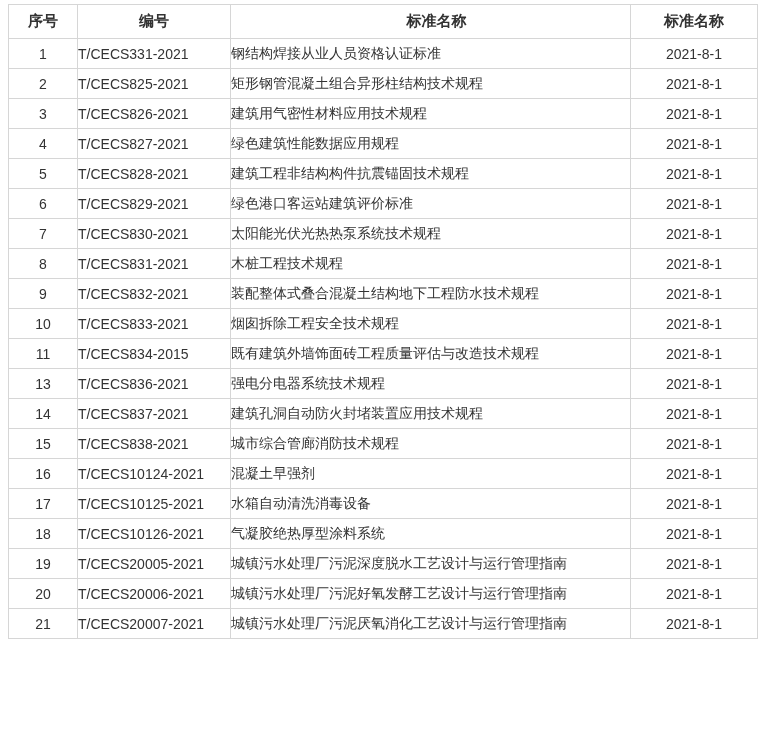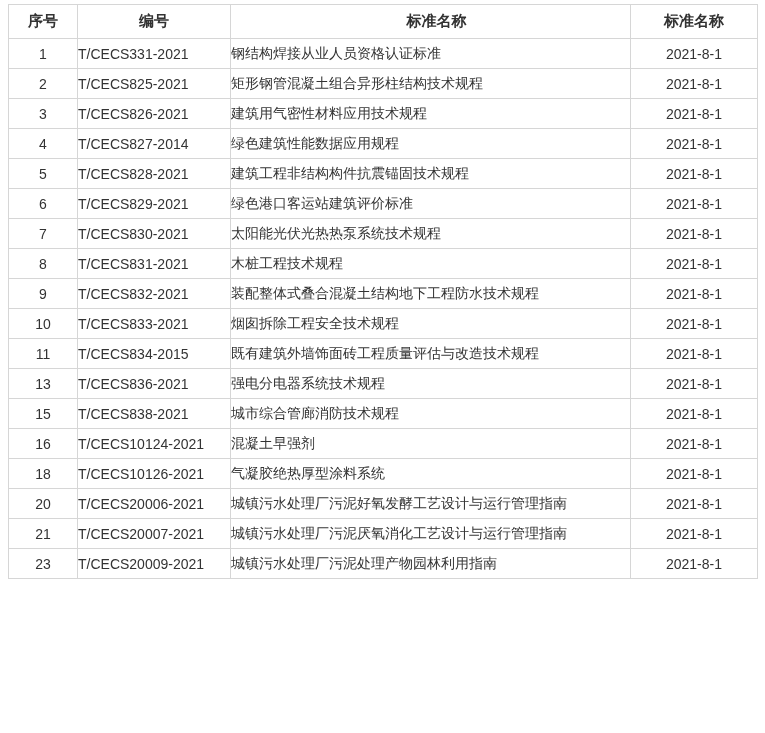--- a/index.html
+++ b/index.html
@@ -83,21 +83,21 @@
           <td class="col-date">2021-8-1</td>
         </tr>
         <tr>
           <td class="col-index">3</td>
           <td class="col-code">T/CECS826-2021</td>
           <td class="col-name">建筑用气密性材料应用技术规程</td>
           <td class="col-date">2021-8-1</td>
         </tr>
         <tr>
           <td class="col-index">4</td>
-          <td class="col-code">T/CECS827-2014</td>
+          <td class="col-code">T/CECS827-2021</td>
           <td class="col-name">绿色建筑性能数据应用规程</td>
           <td class="col-date">2021-8-1</td>
         </tr>
         <tr>
           <td class="col-index">5</td>
           <td class="col-code">T/CECS828-2021</td>
           <td class="col-name">建筑工程非结构构件抗震锚固技术规程</td>
           <td class="col-date">2021-8-1</td>
         </tr>
         <tr>
@@ -136,50 +136,62 @@
           <td class="col-name">既有建筑外墙饰面砖工程质量评估与改造技术规程</td>
           <td class="col-date">2021-8-1</td>
         </tr>
         <tr>
           <td class="col-index">13</td>
           <td class="col-code">T/CECS836-2021</td>
           <td class="col-name">强电分电器系统技术规程</td>
           <td class="col-date">2021-8-1</td>
         </tr>
         <tr>
+          <td class="col-index">14</td>
+          <td class="col-code">T/CECS837-2021</td>
+          <td class="col-name">建筑孔洞自动防火封堵装置应用技术规程</td>
+          <td class="col-date">2021-8-1</td>
+        </tr>
+        <tr>
           <td class="col-index">15</td>
           <td class="col-code">T/CECS838-2021</td>
           <td class="col-name">城市综合管廊消防技术规程</td>
           <td class="col-date">2021-8-1</td>
         </tr>
         <tr>
           <td class="col-index">16</td>
           <td class="col-code">T/CECS10124-2021</td>
           <td class="col-name">混凝土早强剂</td>
           <td class="col-date">2021-8-1</td>
         </tr>
         <tr>
+          <td class="col-index">17</td>
+          <td class="col-code">T/CECS10125-2021</td>
+          <td class="col-name">水箱自动清洗消毒设备</td>
+          <td class="col-date">2021-8-1</td>
+        </tr>
+        <tr>
           <td class="col-index">18</td>
           <td class="col-code">T/CECS10126-2021</td>
           <td class="col-name">气凝胶绝热厚型涂料系统</td>
+          <td class="col-date">2021-8-1</td>
+        </tr>
+        <tr>
+          <td class="col-index">19</td>
+          <td class="col-code">T/CECS20005-2021</td>
+          <td class="col-name">城镇污水处理厂污泥深度脱水工艺设计与运行管理指南</td>
           <td class="col-date">2021-8-1</td>
         </tr>
         <tr>
           <td class="col-index">20</td>
           <td class="col-code">T/CECS20006-2021</td>
           <td class="col-name">城镇污水处理厂污泥好氧发酵工艺设计与运行管理指南</td>
           <td class="col-date">2021-8-1</td>
         </tr>
         <tr>
           <td class="col-index">21</td>
           <td class="col-code">T/CECS20007-2021</td>
           <td class="col-name">城镇污水处理厂污泥厌氧消化工艺设计与运行管理指南</td>
           <td class="col-date">2021-8-1</td>
         </tr>
-        <tr>
-          <td class="col-index">23</td>
-          <td class="col-code">T/CECS20009-2021</td>
-          <td class="col-name">城镇污水处理厂污泥处理产物园林利用指南</td>
-          <td class="col-date">2021-8-1</td>
-        </tr>
       </tbody>
   </table>
 </div>
 
 </body></html>

